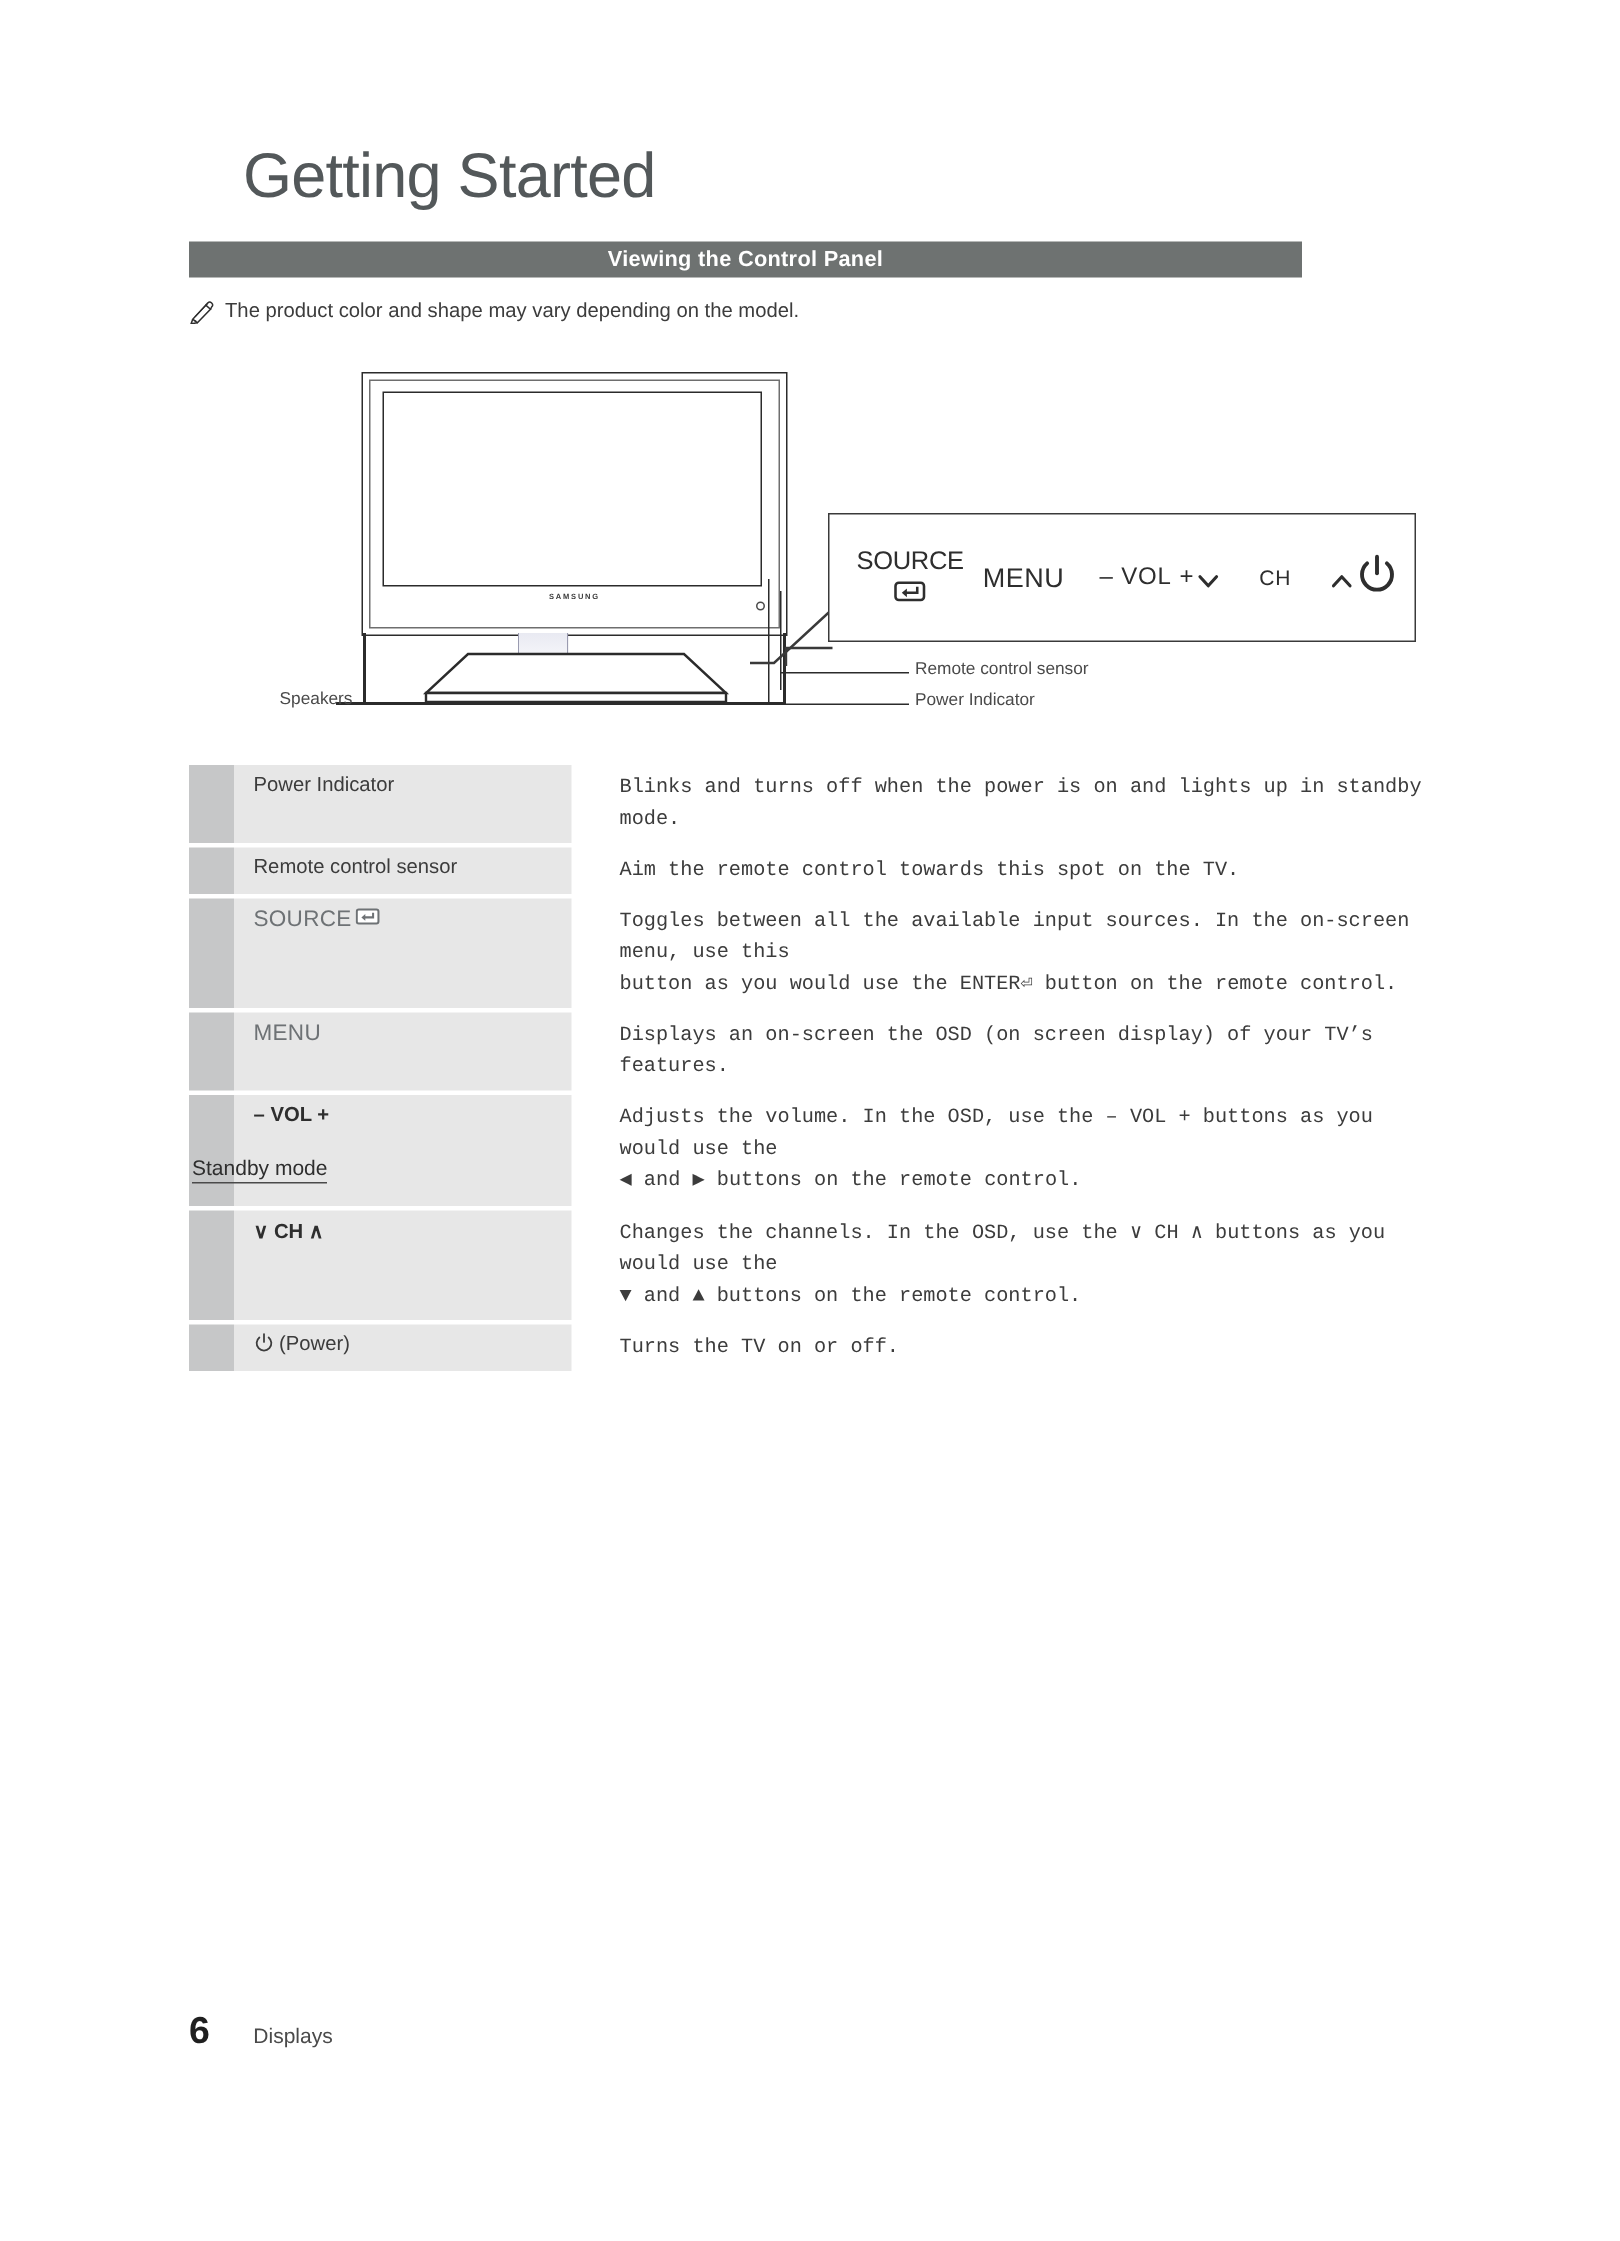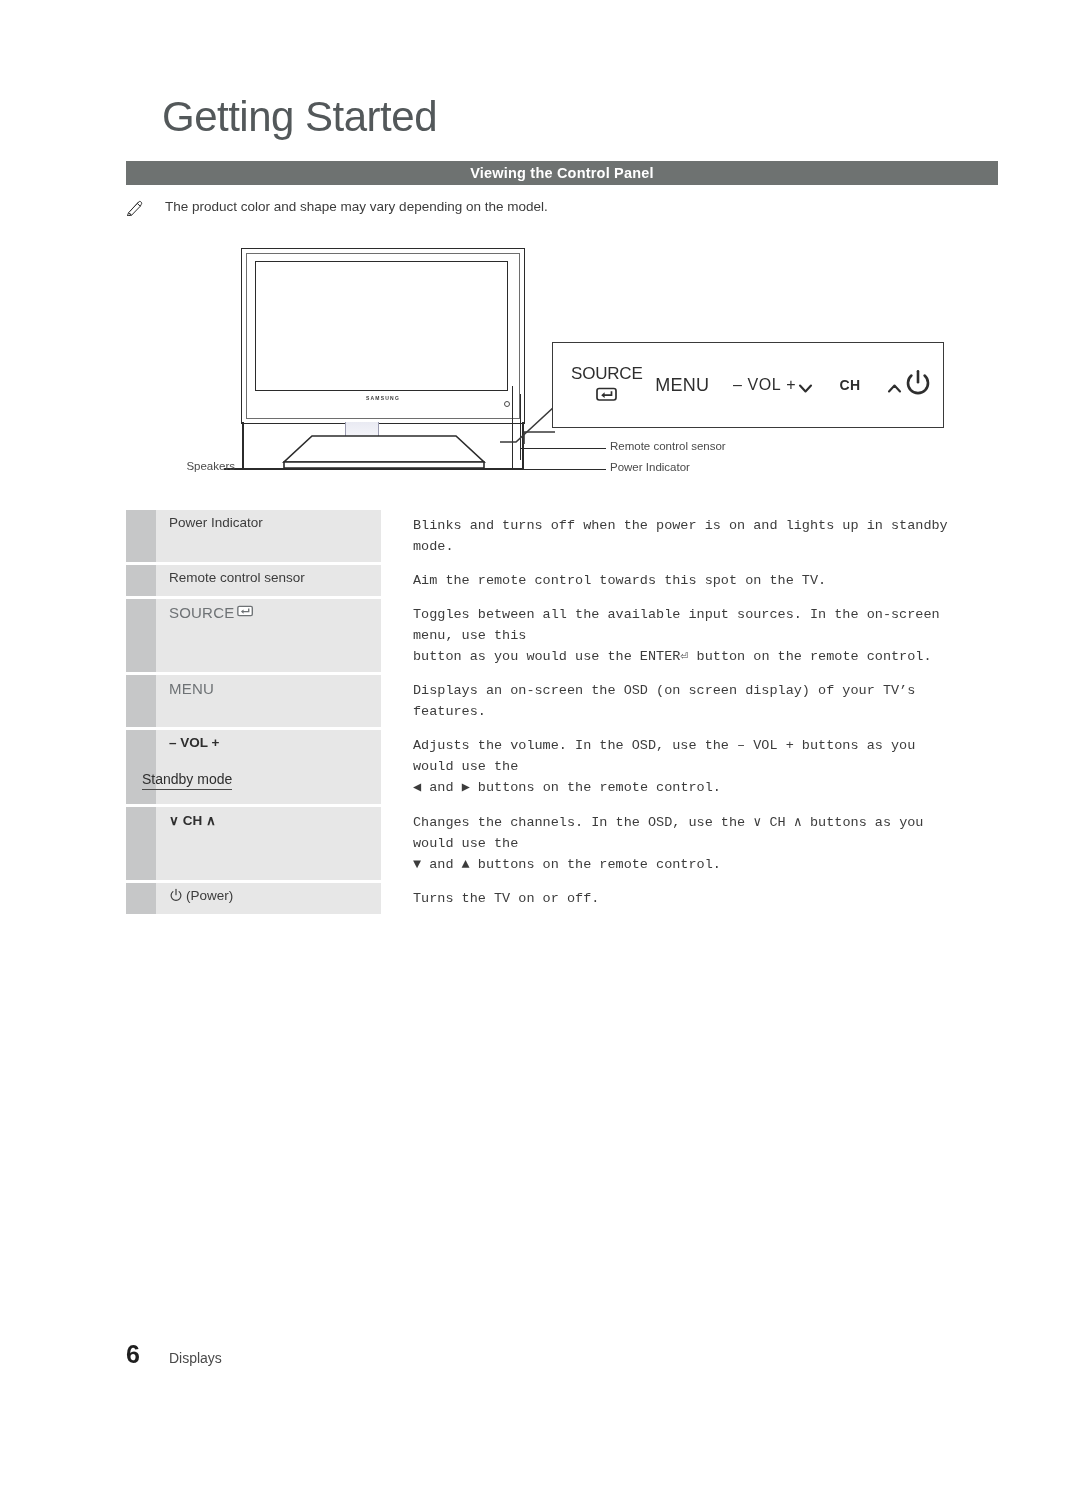--- a/index.html
+++ b/index.html
@@ -18,32 +18,32 @@
   .chapter-title{
     position:absolute;left:126px;top:96px;
     font-size:42px;font-weight:300;letter-spacing:-0.5px;
     color:#53585a;line-height:1;
     font-family:"Liberation Sans", sans-serif;
     margin-left:36px;
   }
 
   
   .section-bar{
-    position:absolute;left:126px;top:161px;width:872px;height:24px;
+    position:absolute;left:126px;top:161px;width:742px;height:24px;
     background:#6e7271;
     color:#ffffff;
     font-size:14.5px;font-weight:bold;
     display:flex;align-items:center;justify-content:center;
     letter-spacing:0.2px;
   }
 
   
   .note-row{
     position:absolute;left:126px;top:199px;width:822px;
-    display:flex;align-items:flex-start;gap:22px;
+    display:flex;align-items:flex-start;gap:7px;
     font-size:13.5px;color:#3c3c3c;
   }
   .pencil-icon{display:inline-block;width:17px;height:16px;flex:0 0 auto;margin-top:1px;}
 
   
   .diagram{position:absolute;left:126px;top:236px;width:822px;height:260px;}
 
   
   .tv-outer{
     position:absolute;left:115px;top:12px;width:282px;height:174px;
@@ -108,21 +108,21 @@
   .panel-inner{
     position:absolute;left:0;top:0;right:0;bottom:0;
     display:flex;align-items:center;
     padding-left:18px;gap:0;
   }
   .pb{display:flex;align-items:center;justify-content:center;color:#2e2e2e;}
   .pb-source{flex-direction:column;width:74px;gap:2px;}
   .pb-source .txt{font-size:17px;letter-spacing:-0.2px;}
   .pb-menu{width:86px;font-size:18px;letter-spacing:0.3px;}
   .pb-vol{width:92px;font-size:16px;letter-spacing:0.6px;gap:5px;}
-  .pb-ch{width:86px;font-size:16px;font-weight:bold;gap:26px;text-align:right;}
+  .pb-ch{width:86px;font-size:16px;font-weight:normal;gap:26px;text-align:right;}
   .pb-ch .chtxt{font-size:14px;letter-spacing:0.5px;}
   .pb-pwr{width:54px;}
 
   .chev{display:inline-block;width:15px;height:11px;}
 
   
   .spec-table{position:absolute;left:126px;top:510px;width:822px;}
   .row{display:flex;align-items:stretch;margin-bottom:3px;}
   .cell-swatch{width:30px;flex:0 0 30px;background:#c6c7c8;}
   .cell-key{
@@ -137,21 +137,21 @@
     font-size:13.5px;color:#3c3c3c;line-height:1.56;font-family:Liberation Mono, monospace;
   }
 
   
   .enter-glyph{
     display:inline-block;width:15px;height:13px;vertical-align:-2px;margin-left:3px;
   }
   .pwr-glyph{display:inline-block;width:13px;height:13px;vertical-align:-2px;margin-right:4px;}
 
   
-  .standby{position:absolute;left:142px;top:770px;width:822px;}
+  .standby{position:absolute;left:128px;top:770px;width:822px;}
   .standby-h{
     display:inline-block;font-size:14px;color:#2e2e2e;font-weight:normal;
     border-bottom:1.6px solid #4a4a4a;padding-bottom:2px;
   }
   .standby-p{margin-top:9px;font-size:13.5px;line-height:1.55;color:#3c3c3c;}
 
   
   .footer{position:absolute;left:126px;top:1340px;display:flex;align-items:baseline;gap:29px;}
   .pg-num{font-size:25px;font-weight:bold;color:#1f1f1f;}
   .pg-lang{font-size:14px;color:#4a4a4a;}

